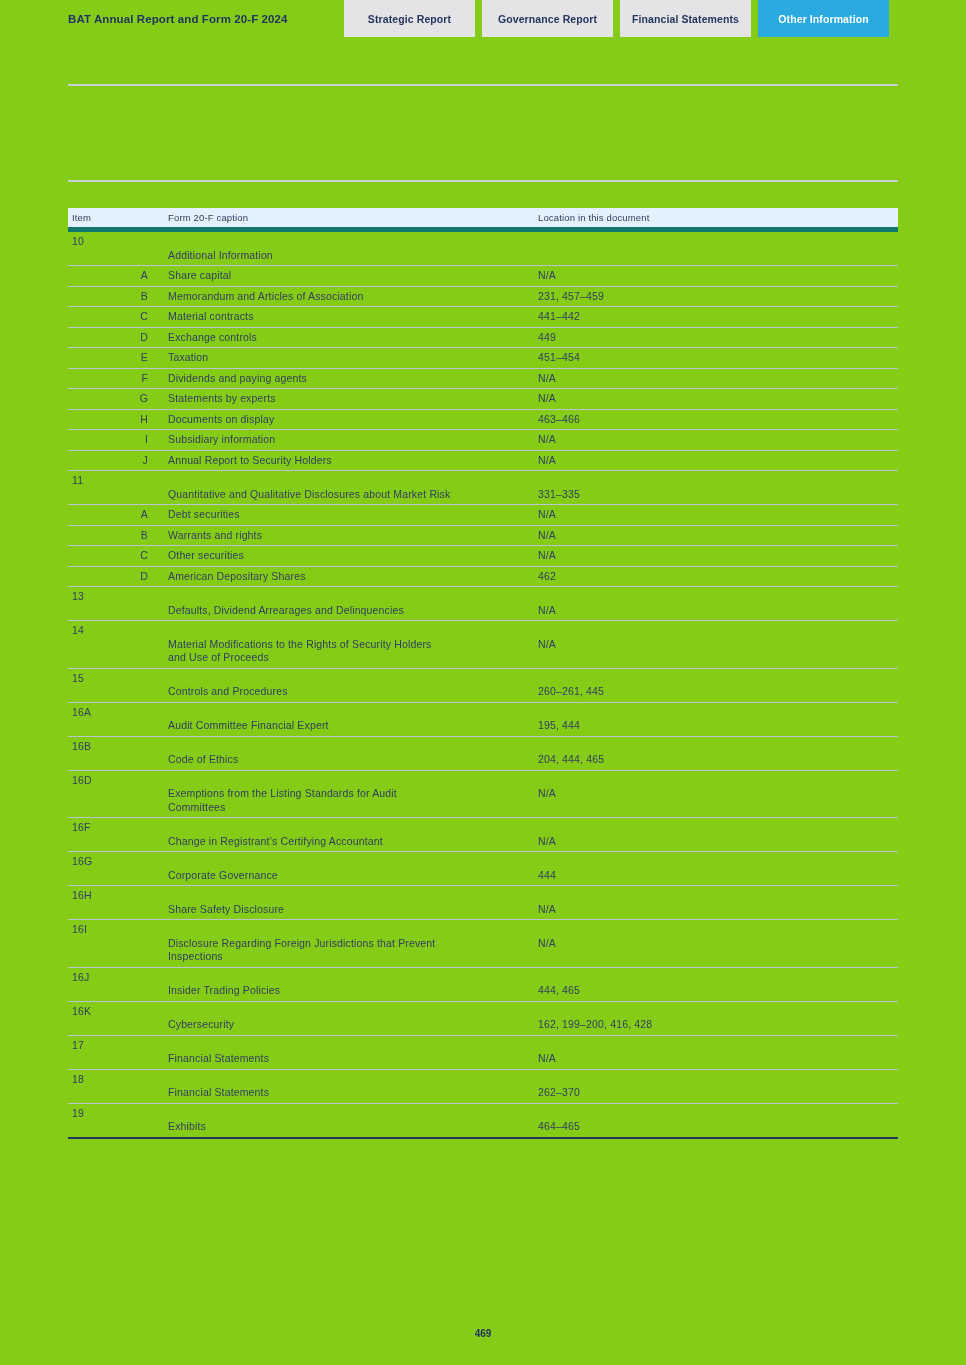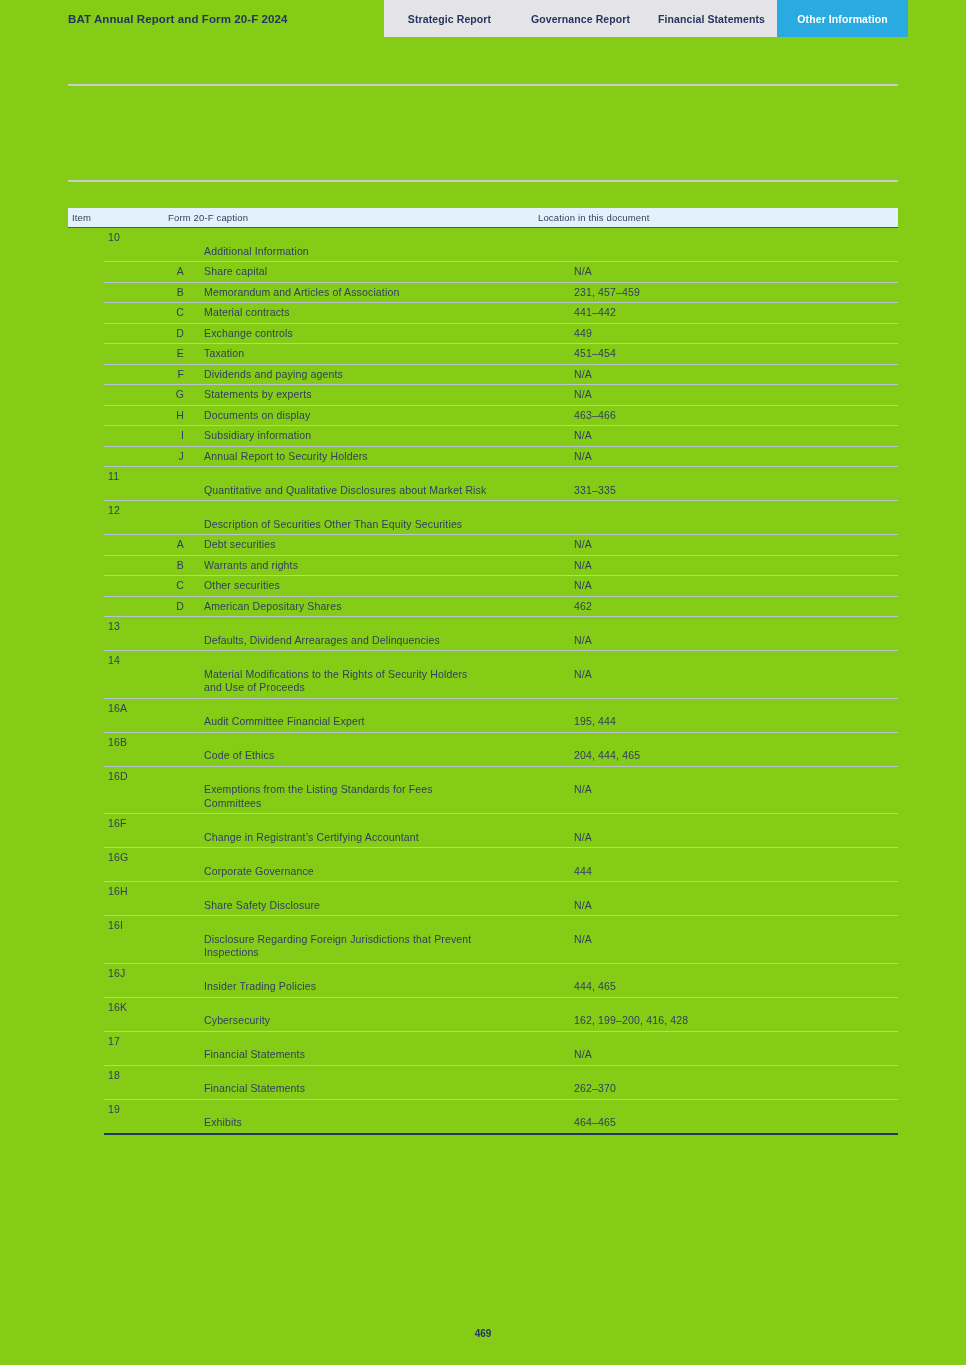--- a/index.html
+++ b/index.html
@@ -22,22 +22,23 @@
     left: 68px;
     top: 13px;
     font-size: 11.5px;
     font-weight: bold;
     color: #24355f;
     letter-spacing: 0.1px;
   }
   .tabs {
     position: absolute;
     top: 0;
-    right: 58px;
+    right: 77px;
     display: flex;
+    gap: 7px;
   }
   .tab {
     width: 131px;
     height: 37px;
     background: #e4e4e6;
     color: #24355f;
     font-size: 10.5px;
     font-weight: bold;
     display: flex;
     align-items: center;
@@ -70,29 +71,28 @@
     font-size: 10.5px;
     letter-spacing: 0.15px;
   }
   .thead {
     display: grid;
     grid-template-columns: 96px 370px auto;
     background: #e3f1fc;
     padding: 4px 0 4px 4px;
     font-size: 9.5px;
     color: #32415f;
-    border-bottom: 1px solid #0f766e;
+    border-bottom: 5px solid #0f766e;
   }
   .trow {
     display: grid;
     grid-template-columns: 36px 40px 20px 370px auto;
     padding: 3px 0 3px 4px;
     border-bottom: 1px solid #b9c6d0;
     line-height: 13.5px;
-    margin-left: 36px;
   }
   .trow:last-child { border-bottom: 2px solid #24355f; }
   .cell-item { grid-column: 1 / 3; }
   .cell-letter { grid-column: 2; text-align: right; }
   .trow.has-letter .cell-item { grid-column: 1; }
   .cell-caption { grid-column: 4; white-space: pre-line; }
   .cell-location { grid-column: 5; }
 
   
   .footer {
@@ -202,26 +202,20 @@
     <div class="cell-letter">J</div>
     <div class="cell-caption">Annual Report to Security Holders</div>
     <div class="cell-location">N/A</div>
   </div>
         <div class="trow">
     <div class="cell-item">11</div>
     <div class="cell-letter"></div>
     <div class="cell-caption">Quantitative and Qualitative Disclosures about Market Risk</div>
     <div class="cell-location">331–335</div>
   </div>
-        <div class="trow">
-    <div class="cell-item">12</div>
-    <div class="cell-letter"></div>
-    <div class="cell-caption">Description of Securities Other Than Equity Securities</div>
-    <div class="cell-location"></div>
-  </div>
         <div class="trow has-letter">
     <div class="cell-item"></div>
     <div class="cell-letter">A</div>
     <div class="cell-caption">Debt securities</div>
     <div class="cell-location">N/A</div>
   </div>
         <div class="trow has-letter">
     <div class="cell-item"></div>
     <div class="cell-letter">B</div>
     <div class="cell-caption">Warrants and rights</div>
@@ -246,35 +240,41 @@
     <div class="cell-location">N/A</div>
   </div>
         <div class="trow">
     <div class="cell-item">14</div>
     <div class="cell-letter"></div>
     <div class="cell-caption">Material Modifications to the Rights of Security Holders
 and Use of Proceeds</div>
     <div class="cell-location">N/A</div>
   </div>
         <div class="trow">
+    <div class="cell-item">15</div>
+    <div class="cell-letter"></div>
+    <div class="cell-caption">Controls and Procedures</div>
+    <div class="cell-location">260–261, 445</div>
+  </div>
+        <div class="trow">
     <div class="cell-item">16A</div>
     <div class="cell-letter"></div>
     <div class="cell-caption">Audit Committee Financial Expert</div>
     <div class="cell-location">195, 444</div>
   </div>
         <div class="trow">
     <div class="cell-item">16B</div>
     <div class="cell-letter"></div>
     <div class="cell-caption">Code of Ethics</div>
     <div class="cell-location">204, 444, 465</div>
   </div>
         <div class="trow">
     <div class="cell-item">16D</div>
     <div class="cell-letter"></div>
-    <div class="cell-caption">Exemptions from the Listing Standards for Fees
+    <div class="cell-caption">Exemptions from the Listing Standards for Audit
 Committees</div>
     <div class="cell-location">N/A</div>
   </div>
         <div class="trow">
     <div class="cell-item">16F</div>
     <div class="cell-letter"></div>
     <div class="cell-caption">Change in Registrant’s Certifying Accountant</div>
     <div class="cell-location">N/A</div>
   </div>
         <div class="trow">

